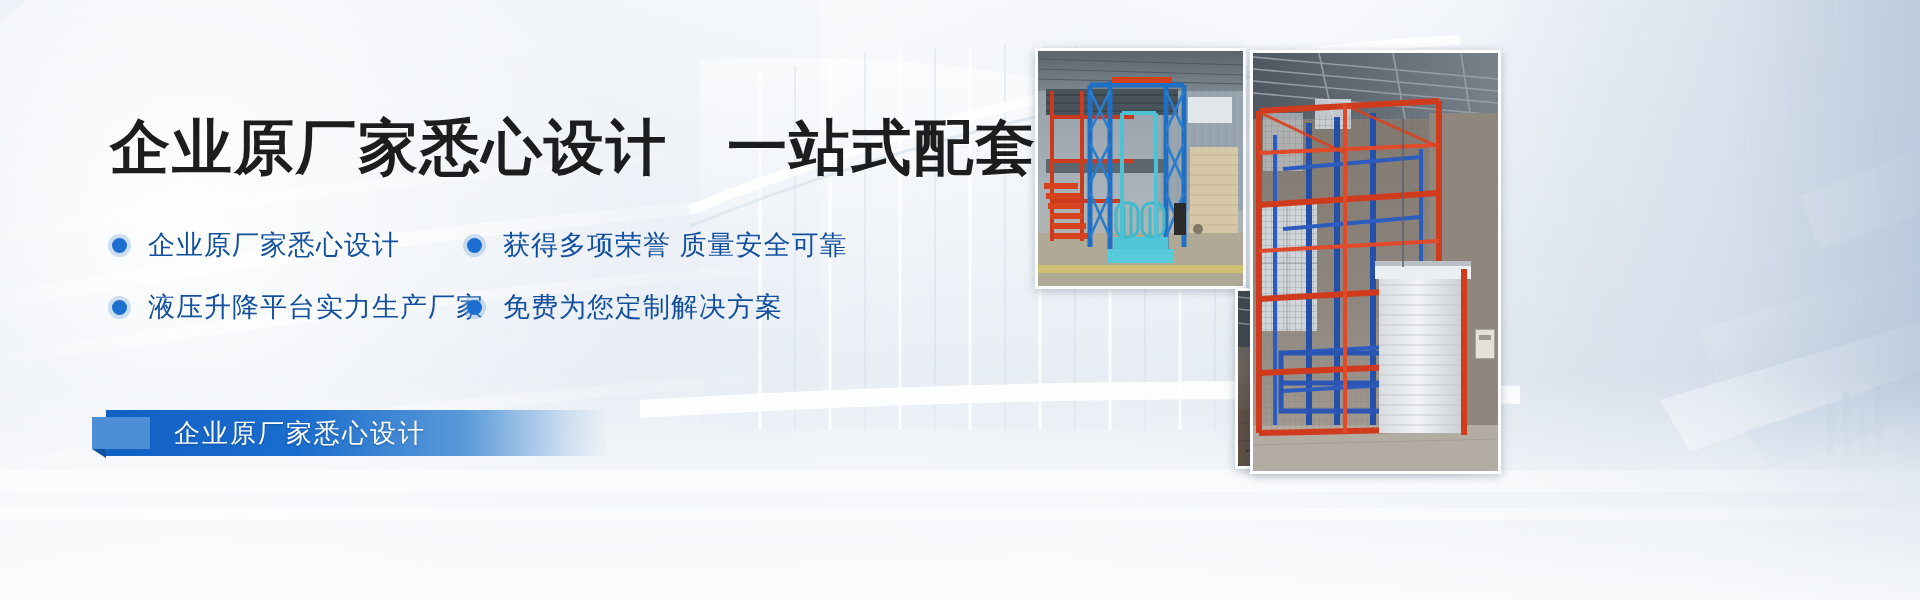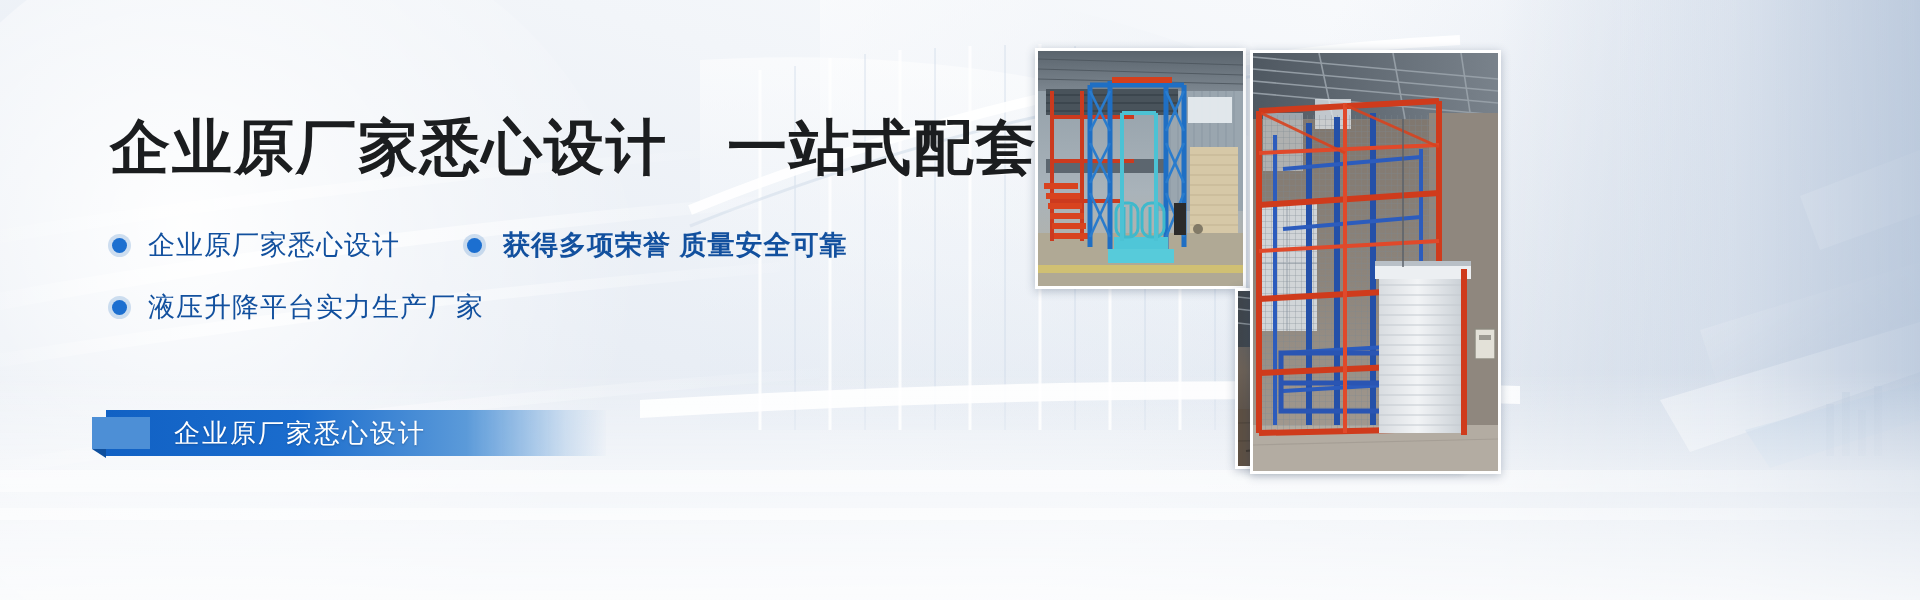--- a/index.html
+++ b/index.html
@@ -41,21 +41,21 @@
     font-size:60px;font-weight:bold;letter-spacing:2px;color:#1b1d1f;
     white-space:nowrap;
     text-shadow:0 1px 0 rgba(255,255,255,.7);
   }
   .headline .gap{display:inline-block;width:22px;}
 
   .bullets{position:absolute;left:112px;top:214px;width:860px;}
   .bullet-row{display:flex;align-items:center;height:62px;}
   .bullet{display:flex;align-items:center;}
   .bullet.col1{width:355px;}
-  .bullet.col2{width:420px;font-weight:bold;}
+  .bullet.col2{width:420px;}
   .dot{
     width:15px;height:15px;border-radius:50%;flex:0 0 auto;
     background:#1c6fd0;
     box-shadow:0 0 0 4px rgba(120,165,214,.35);
     margin-right:21px;
   }
   .bullet-text{
     font-size:27px;color:#12509e;letter-spacing:1px;white-space:nowrap;
   }
 
@@ -196,20 +196,24 @@
         <div class="bullet col2">
           <span class="dot"></span>
           <span class="bullet-text">获得多项荣誉 质量安全可靠</span>
         </div>
       </div>
       <div class="bullet-row">
         <div class="bullet col1">
           <span class="dot"></span>
           <span class="bullet-text">液压升降平台实力生产厂家</span>
         </div>
+        <div class="bullet col2">
+          <span class="dot"></span>
+          <span class="bullet-text">免费为您定制解决方案</span>
+        </div>
       </div>
     </div>
 
     <div class="ribbon">
       <div class="ribbon-bar"></div>
       <div class="ribbon-tab"></div>
       <div class="ribbon-notch"></div>
       <div class="ribbon-text">企业原厂家悉心设计</div>
     </div>
   </div>

